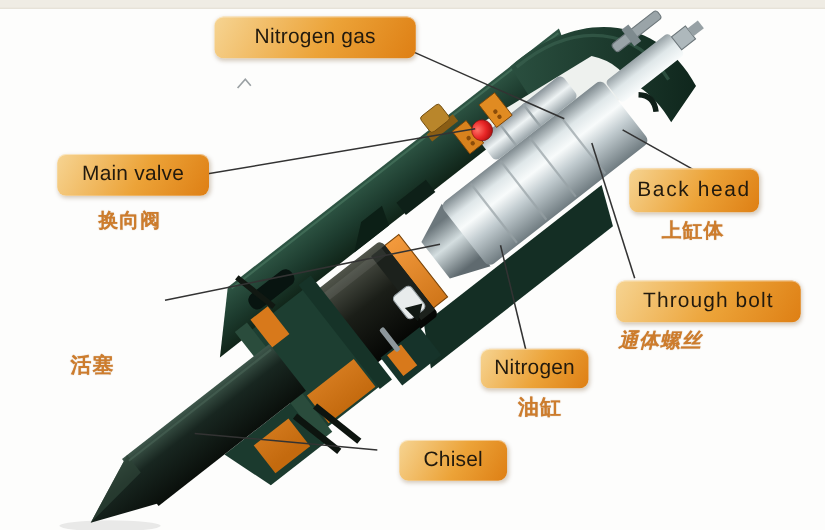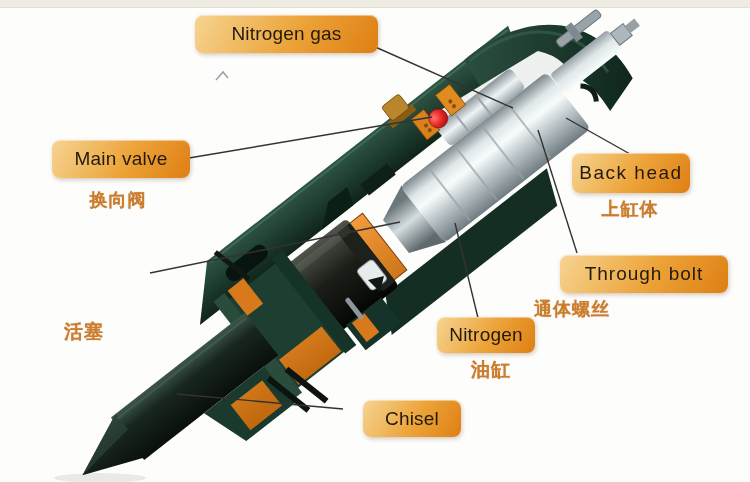--- a/index.html
+++ b/index.html
@@ -24,21 +24,21 @@
   .box-nitrogen{left:195px;top:15px;width:183px;height:38px;}
   .box-mainvalve{left:52px;top:140px;width:138px;height:38px;justify-content:center;}
   .box-backhead{left:572px;top:153px;width:118px;height:40px;letter-spacing:1.5px;}
   .box-throughbolt{left:524px;top:255px;width:168px;height:38px;letter-spacing:1px;margin-left:36px;}
   .box-piston{left:15px;top:275px;width:145px;height:42px;font-size:20px;}
   .box-cylinder{left:437px;top:317px;width:98px;height:36px;}
   .box-chisel{left:342px;top:400px;width:98px;height:37px;margin-left:21px;}
   .zh-nitrogen{left:232px;top:62px;width:100px;font-size:19px;}
   .zh-mainvalve{left:58px;top:188px;width:120px;}
   .zh-backhead{left:570px;top:197px;width:120px;}
-  .zh-throughbolt{left:492px;top:297px;width:160px;}
+  .zh-throughbolt{left:520px;top:297px;width:160px;font-style:italic;}
   .zh-piston{left:34px;top:319px;width:100px;font-size:19px;}
   .zh-cylinder{left:441px;top:357px;width:100px;font-size:19px;}
   .zh-chisel{left:336px;top:445px;width:100px;font-size:19px;}
 </style>
 </head>
 <body>
 
 <div class="stage">
   <div class="edge-strip-top"></div>
   <div class="edge-strip-right"></div>

